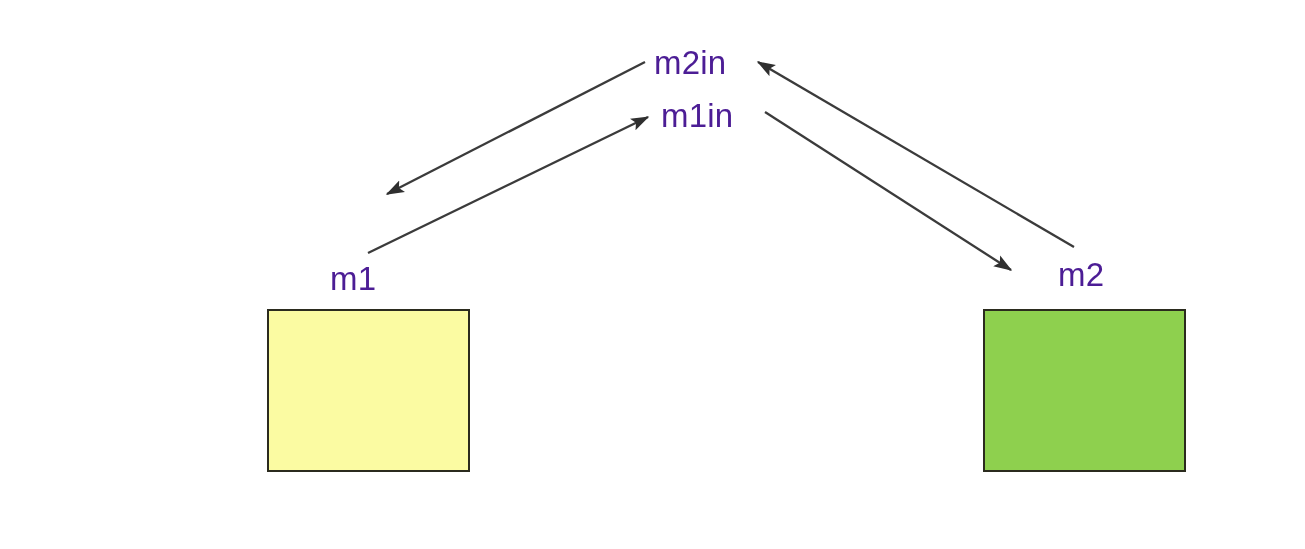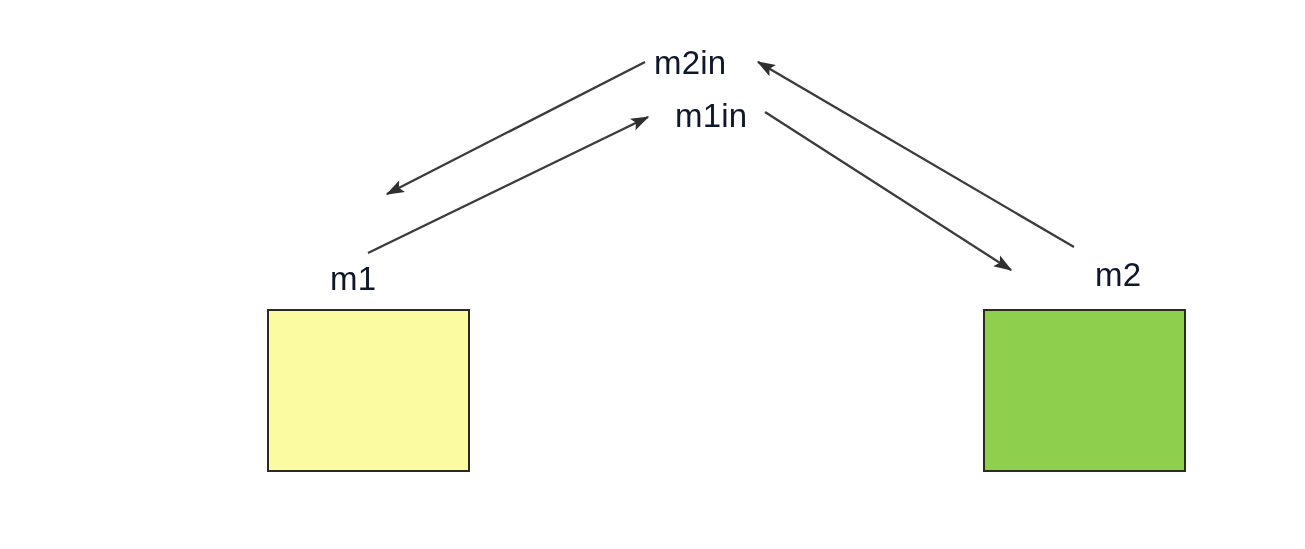--- a/index.html
+++ b/index.html
@@ -39,41 +39,41 @@
   }
   #box-m2 {
     left: 983px;
     top: 309px;
     width: 203px;
     height: 163px;
     background: #8ed04e;
   }
   .label {
     position: absolute;
-    color: #0f172a;
+    color: #4c1d95;
     font-family: "Liberation Sans", sans-serif;
     font-size: 33px;
     line-height: 1;
     white-space: nowrap;
     letter-spacing: 0.2px;
   }
   #label-m1 {
     left: 330px;
     top: 262px;
   }
   #label-m2 {
-    left: 1095px;
+    left: 1058px;
     top: 258px;
   }
   #label-m2in {
     left: 654px;
     top: 46px;
   }
   #label-m1in {
-    left: 675px;
+    left: 661px;
     top: 99px;
   }
 </style>
 </head>
 <body>
 
 <div id="canvas">
 
   <svg id="edges" viewBox="0 0 1305 549" xmlns="http://www.w3.org/2000/svg">
     <defs>

